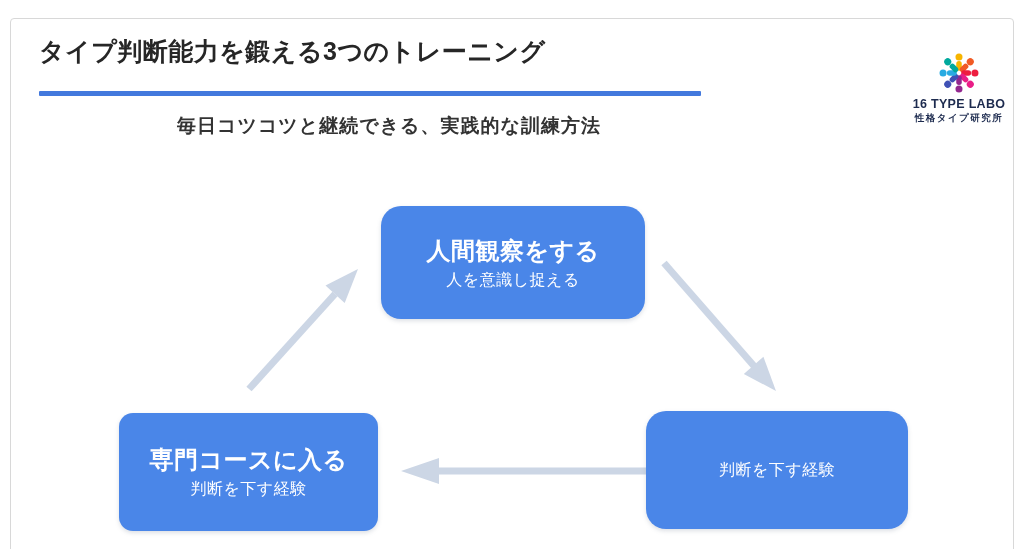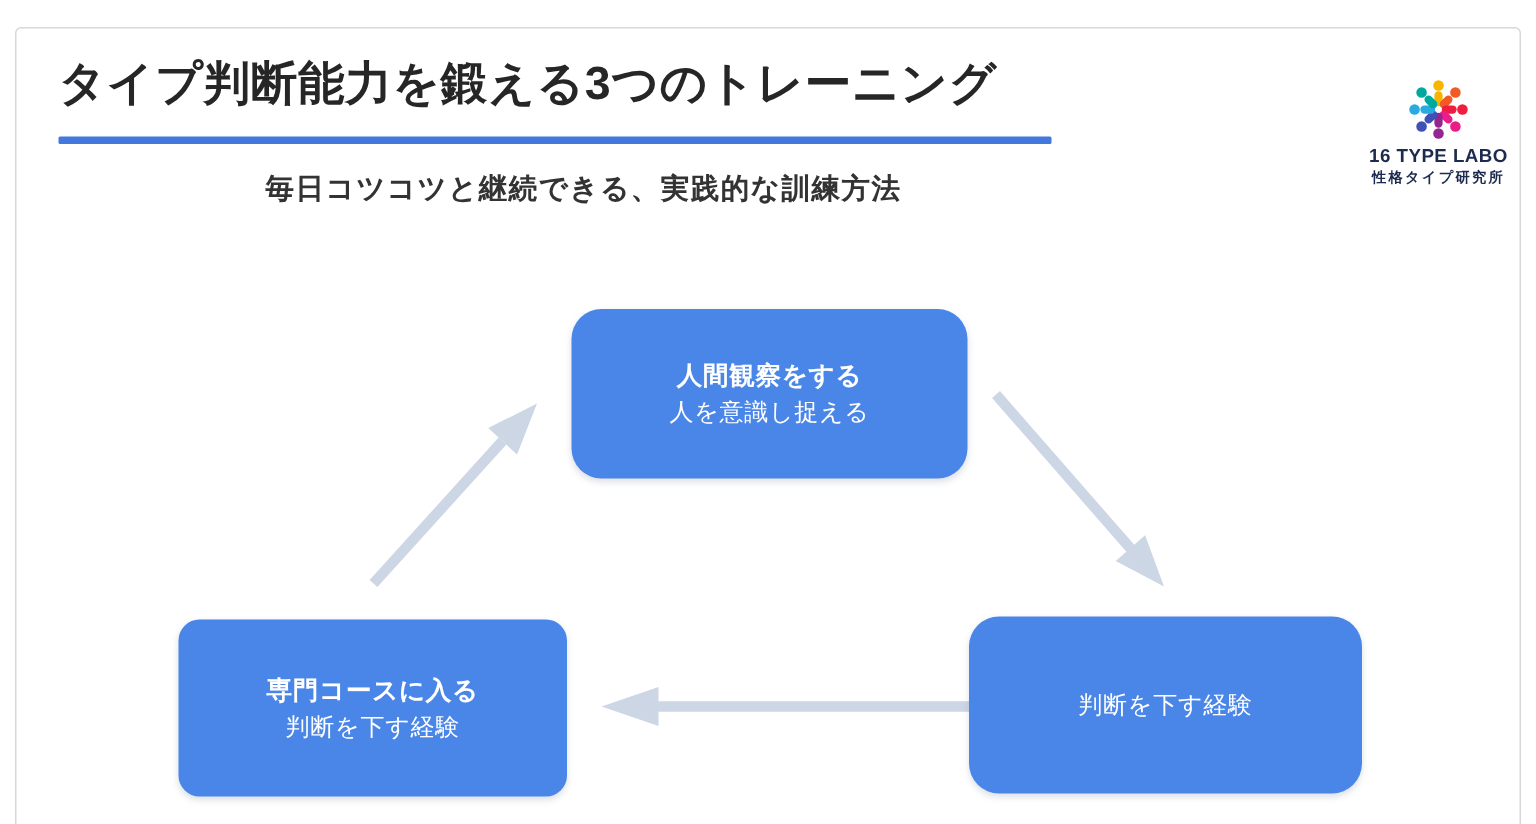--- a/index.html
+++ b/index.html
@@ -13,21 +13,21 @@
   }
   *{margin:0;padding:0;box-sizing:border-box;}
   html,body{width:1024px;height:549px;overflow:hidden;background:#ffffff;
     font-family:"Liberation Sans","DejaVu Sans",sans-serif;}
   .slide-card{
     position:absolute;left:10px;top:18px;width:1004px;height:560px;
     background:#ffffff;border:1px solid var(--card-border);border-radius:4px;
   }
   .page-title{
     position:absolute;left:28px;top:16px;width:700px;
-    font-size:31px;font-weight:800;color:var(--title-color);
+    font-size:25px;font-weight:800;color:var(--title-color);
     letter-spacing:0.5px;white-space:nowrap;
   }
   .title-underline{
     position:absolute;left:28px;top:72px;width:662px;height:5px;
     background:var(--accent);border-radius:1px;
   }
   .page-subtitle{
     position:absolute;left:28px;top:94px;width:700px;
     font-size:19px;font-weight:700;color:var(--subtitle-color);
     letter-spacing:1px;white-space:nowrap;text-align:center;
@@ -50,21 +50,21 @@
   .arrow-head{fill:var(--arrow);stroke:none;}
   .node{
     position:absolute;background:var(--node-fill);border-radius:20px;
     display:flex;flex-direction:column;align-items:center;justify-content:center;
     gap:3px;color:#ffffff;text-align:center;
     box-shadow:0 2px 4px rgba(120,130,150,0.25);
   }
   .node-top{left:370px;top:187px;width:264px;height:113px;}
   .node-right{left:635px;top:392px;width:262px;height:118px;}
   .node-left{left:108px;top:394px;width:259px;height:118px;border-radius:14px;}
-  .node-title{font-size:17px;font-weight:800;letter-spacing:0.5px;white-space:nowrap;}
+  .node-title{font-size:24px;font-weight:800;letter-spacing:0.5px;white-space:nowrap;}
   .node-subtitle{font-size:16px;font-weight:400;letter-spacing:0.5px;white-space:nowrap;}
 </style>
 </head>
 <body>
 
 <div class="slide-card">
 
   <h1 class="page-title">タイプ判断能力を鍛える3つのトレーニング</h1>
   <div class="title-underline"></div>
   <p class="page-subtitle">毎日コツコツと継続できる、実践的な訓練方法</p>

